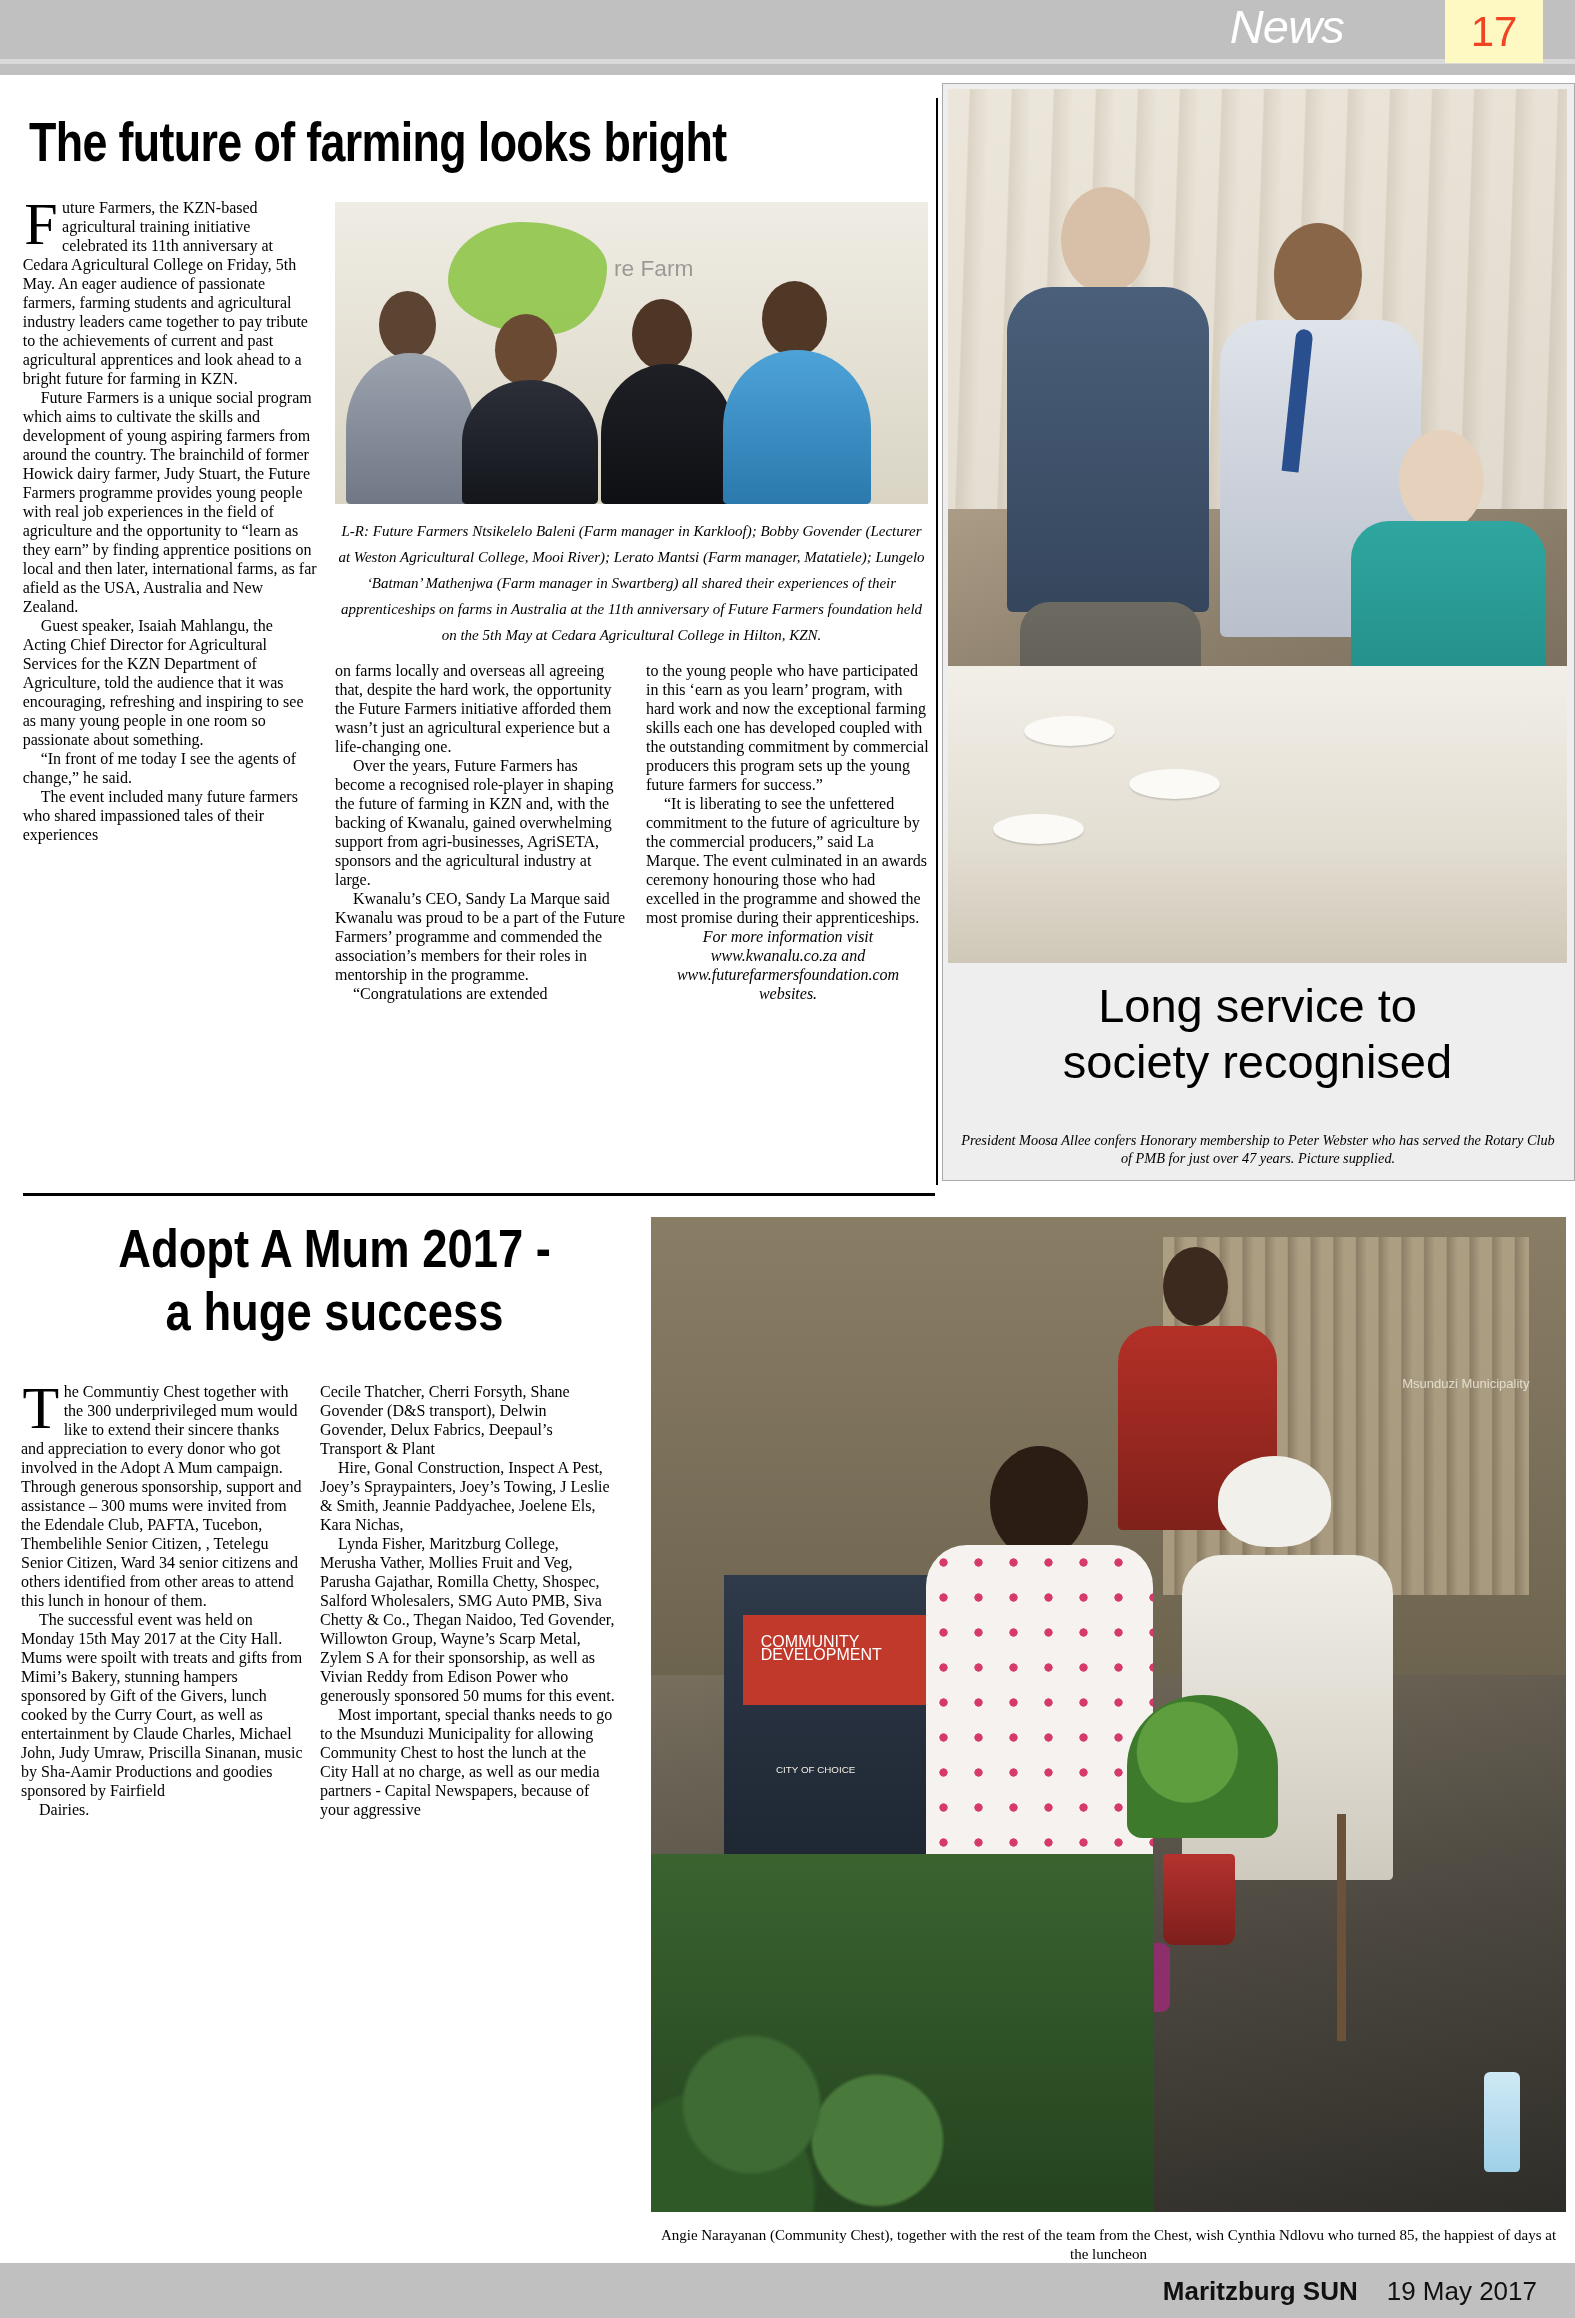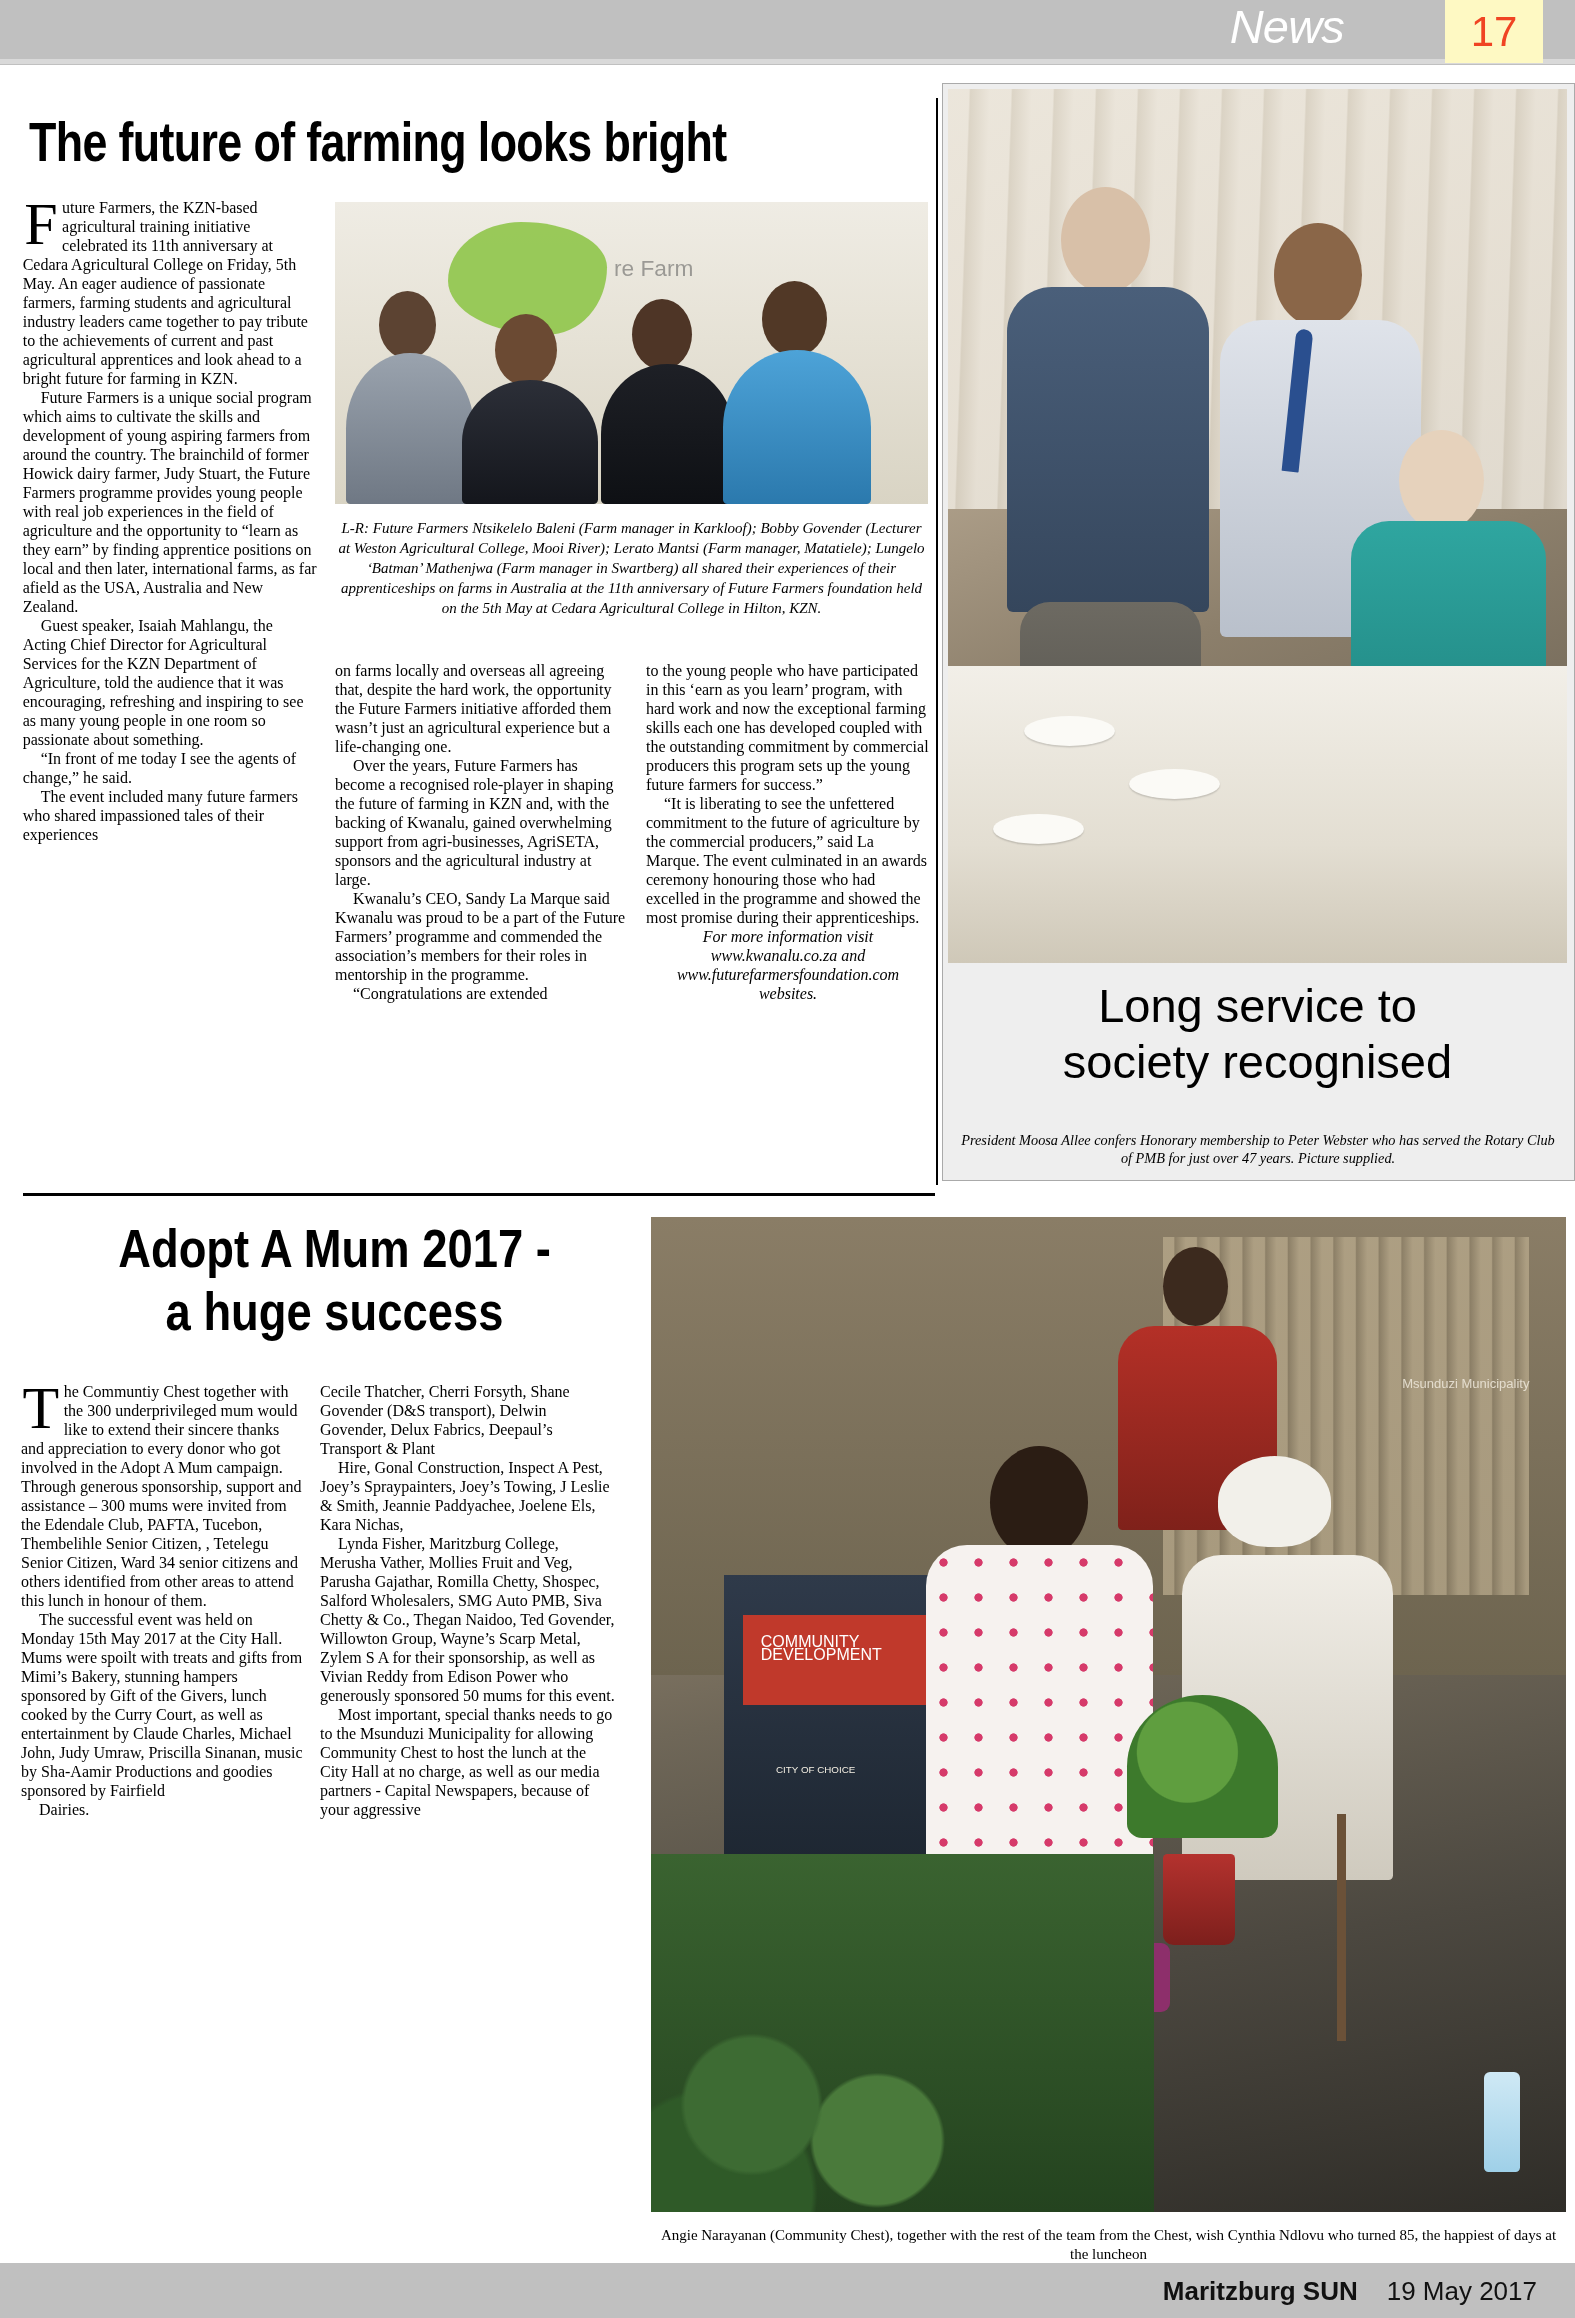--- a/index.html
+++ b/index.html
@@ -7,21 +7,21 @@
     width:1576px;height:2319px;
     background:#ffffff;
     font-family:"Liberation Serif", serif;
     overflow:hidden;
     position:relative;
   }
   .page{position:relative;width:1576px;height:2319px;}
 
   
   .masthead{
-    position:absolute;left:0;top:0;width:1576px;height:65px;
+    position:absolute;left:0;top:0;width:1576px;height:75px;
     background:#c0c0c0;
   }
   .masthead-rule{
     position:absolute;left:0;top:59px;width:1576px;height:4.5px;
     background:#d9d9d9;
   }
   .section-title{
     position:absolute;left:0;top:-3px;width:1344px;
     text-align:right;
     font-family:"Liberation Sans", sans-serif;
@@ -83,21 +83,21 @@
   }
   .a1-photo .banner-text{
     position:absolute;left:279px;top:53px;
     font-family:"Liberation Sans", sans-serif;
     font-size:22.7px;color:#5a5a5a;opacity:.55;
   }
   .a1-photo .person{position:absolute;bottom:0;border-radius:50% 50% 4.5px 4.5px;}
   .a1-photo .head{position:absolute;border-radius:50%;background:#6b4a33;}
   .a1-caption{
     position:absolute;left:335px;top:518px;width:593px;
-    font-style:italic;font-size:15px;line-height:20px;text-align:center;
+    font-style:italic;font-size:15px;line-height:26px;text-align:center;
   }
   .a1-col2{position:absolute;left:335px;top:661px;width:293px;}
   .a1-col3{position:absolute;left:646px;top:661px;width:284px;}
 
   .a1-divider-v{
     position:absolute;left:936px;top:98px;width:2.3px;height:1087px;
     background:#000;
   }
   .a1-divider-h{
     position:absolute;left:22.7px;top:1193px;width:912px;height:3px;

